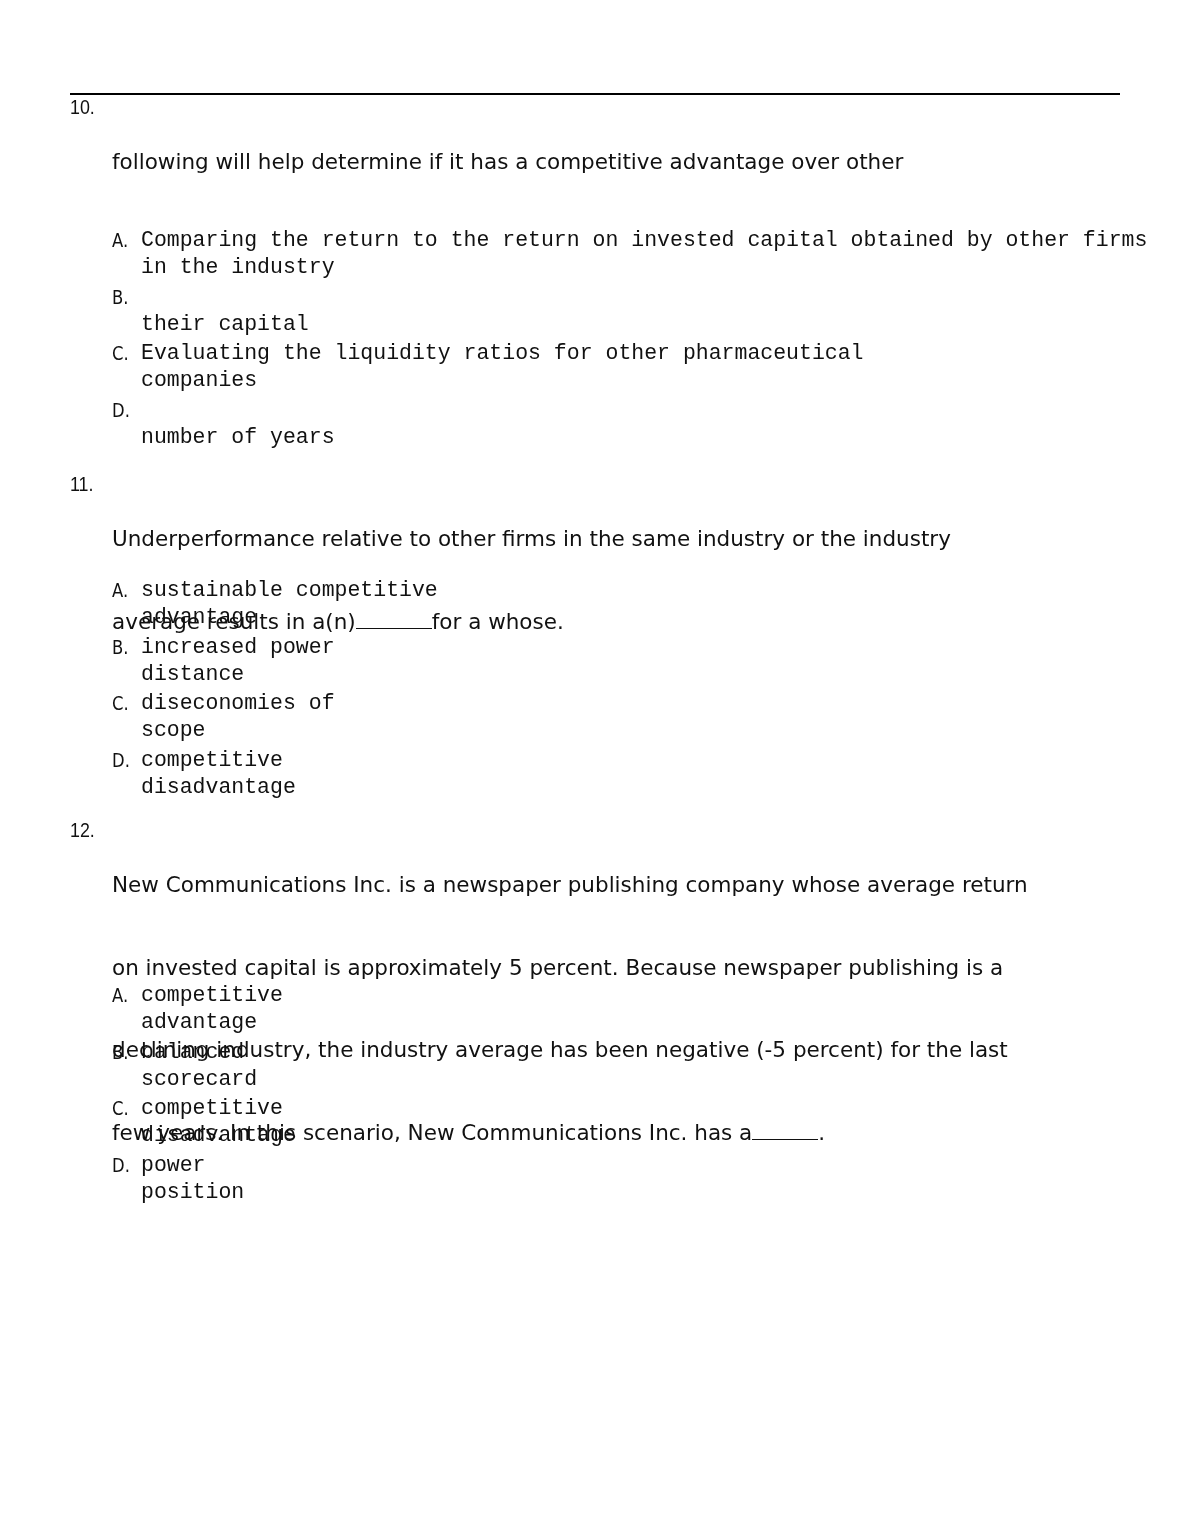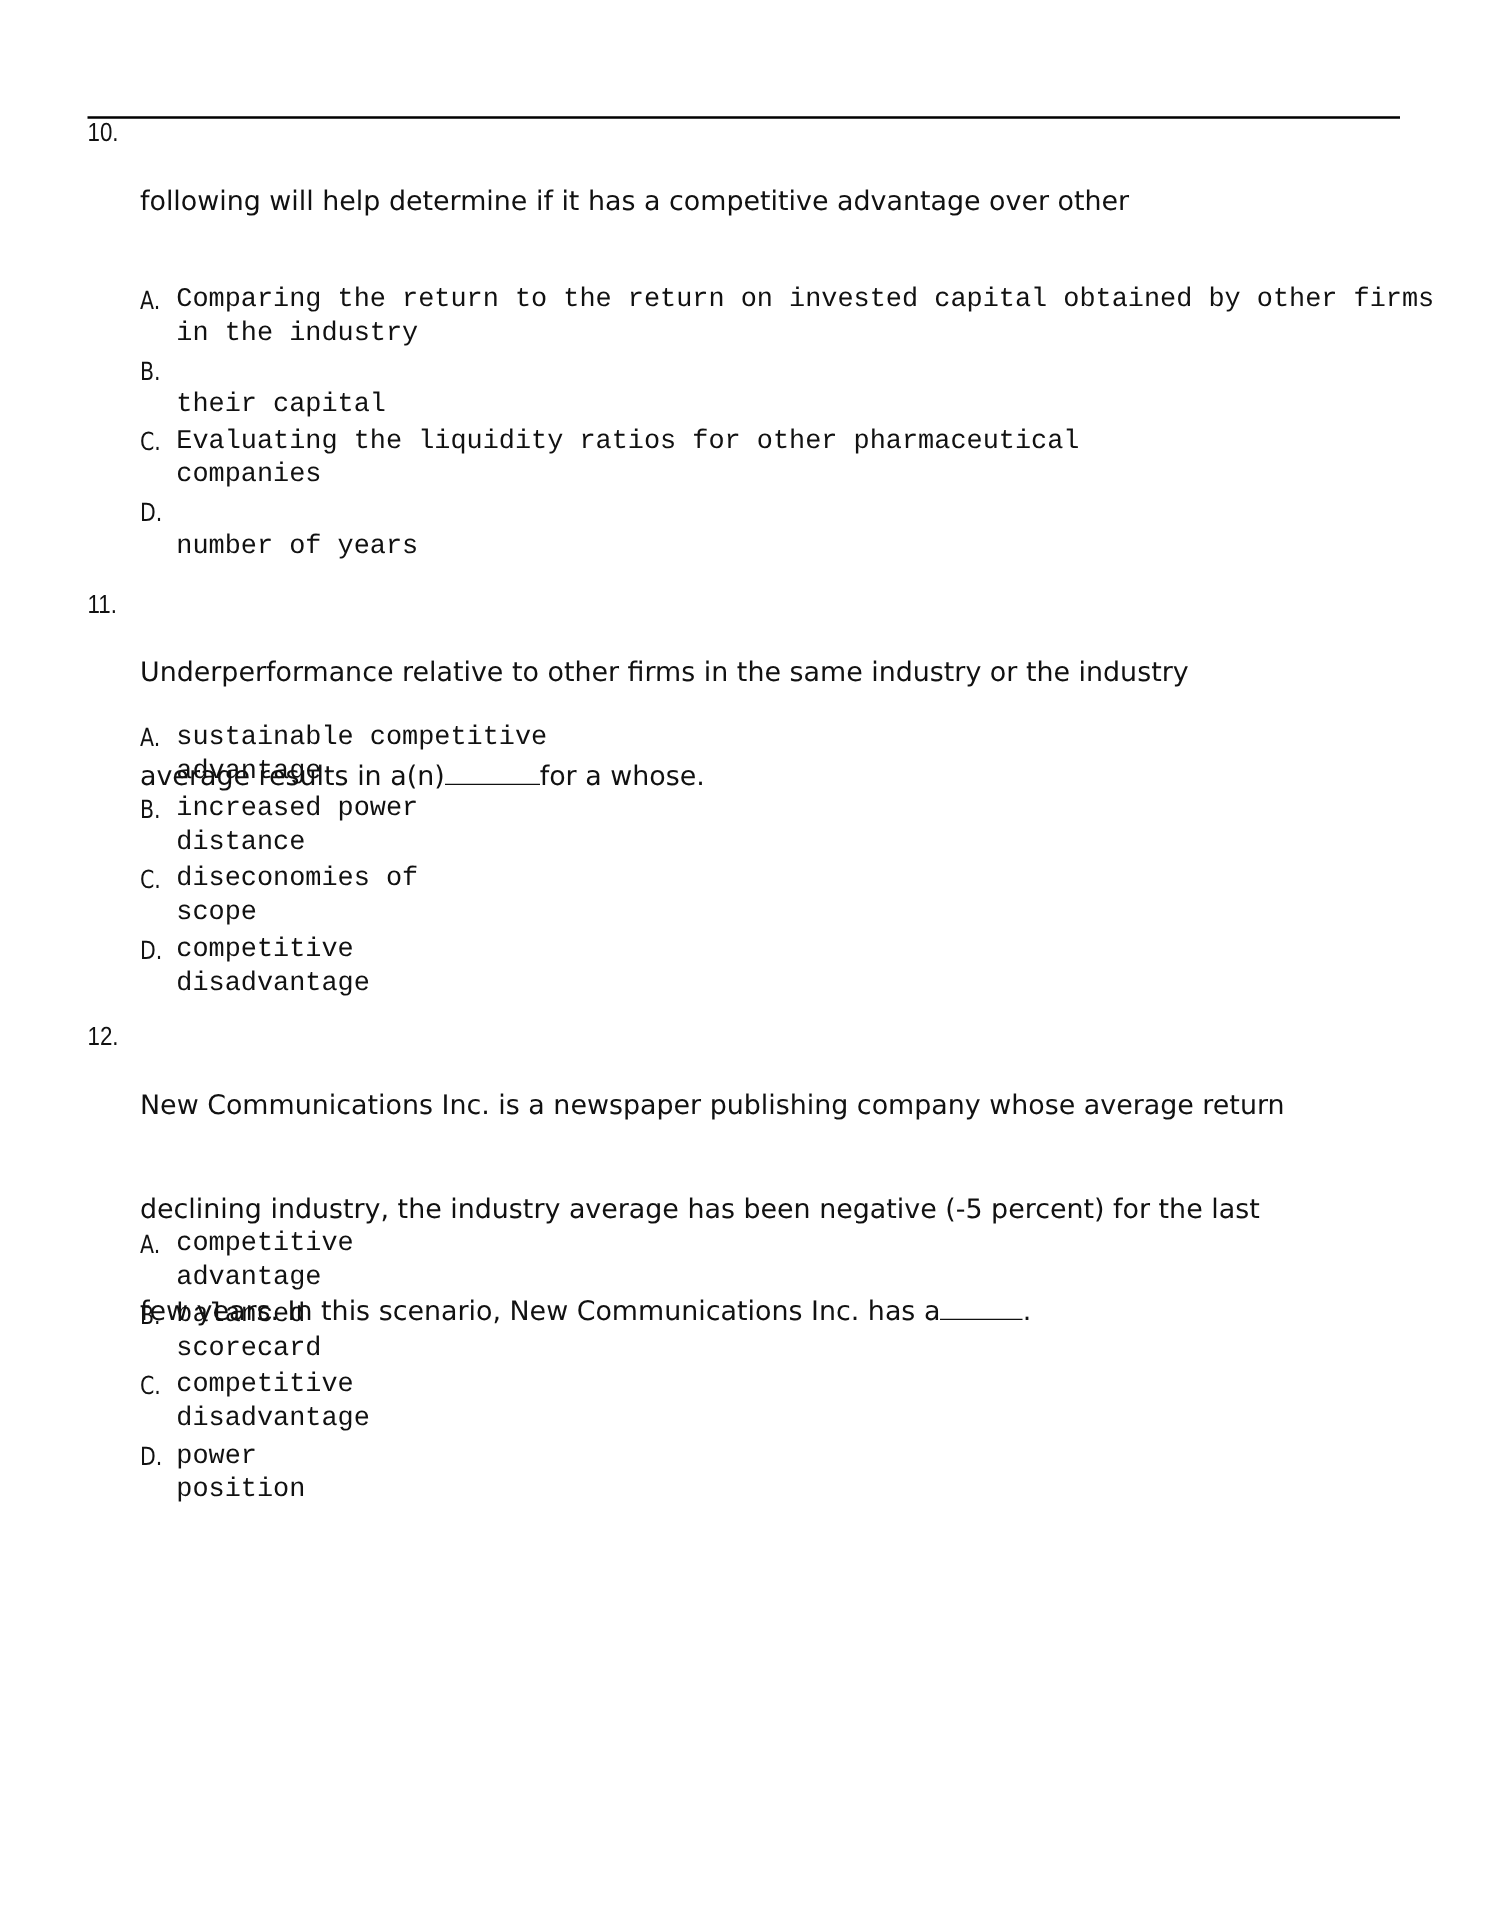--- a/index.html
+++ b/index.html
@@ -84,20 +84,21 @@
   <div class="opt">
     <span class="opt-letter">D.</span>
     <span class="opt-text"><span>competitive</span><br><span>disadvantage</span></span>
   </div>
 </div>
 
 <div class="q" style="top:776px;margin-top:40px;">
   <span class="q-num">12.</span>
   <div class="q-text">
     <div>New Communications Inc. is a newspaper publishing company whose average return</div>
+    <div>on invested capital is approximately 5 percent. Because newspaper publishing is a</div>
     <div>declining industry, the industry average has been negative (-5 percent) for the last</div>
     <div><span>few years. In this scenario, New Communications Inc. has a</span><span class="blank" style="width:66px;"></span><span>.</span></div>
   </div>
 </div>
 <div class="opts" style="top:982px;">
   <div class="opt">
     <span class="opt-letter">A.</span>
     <span class="opt-text"><span>competitive</span><br><span>advantage</span></span>
   </div>
   <div class="opt">

